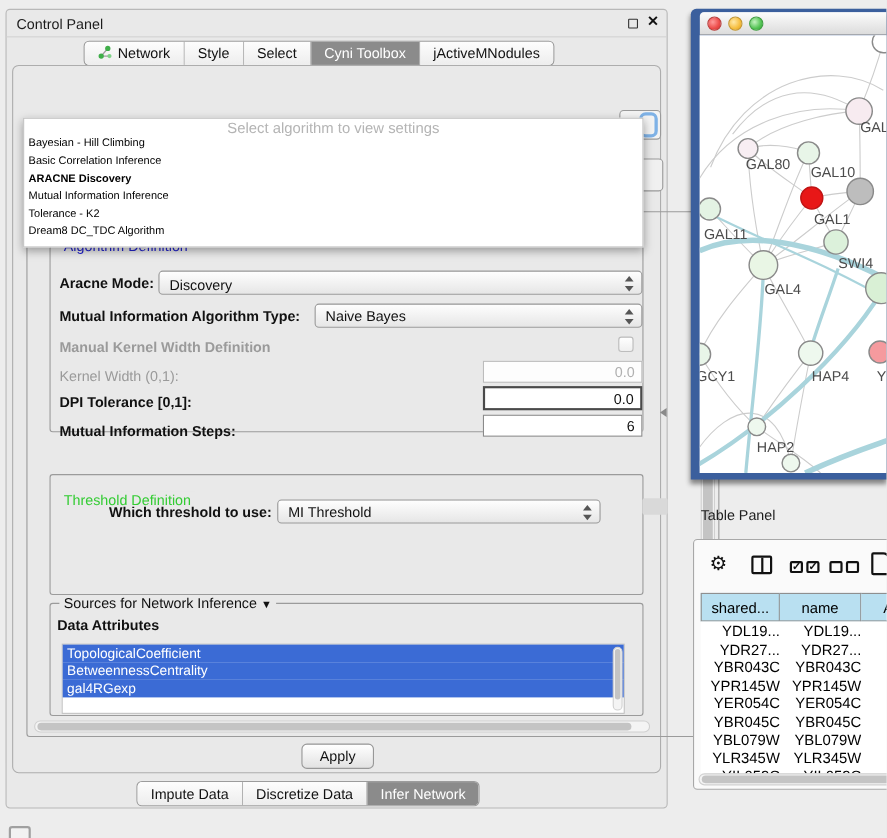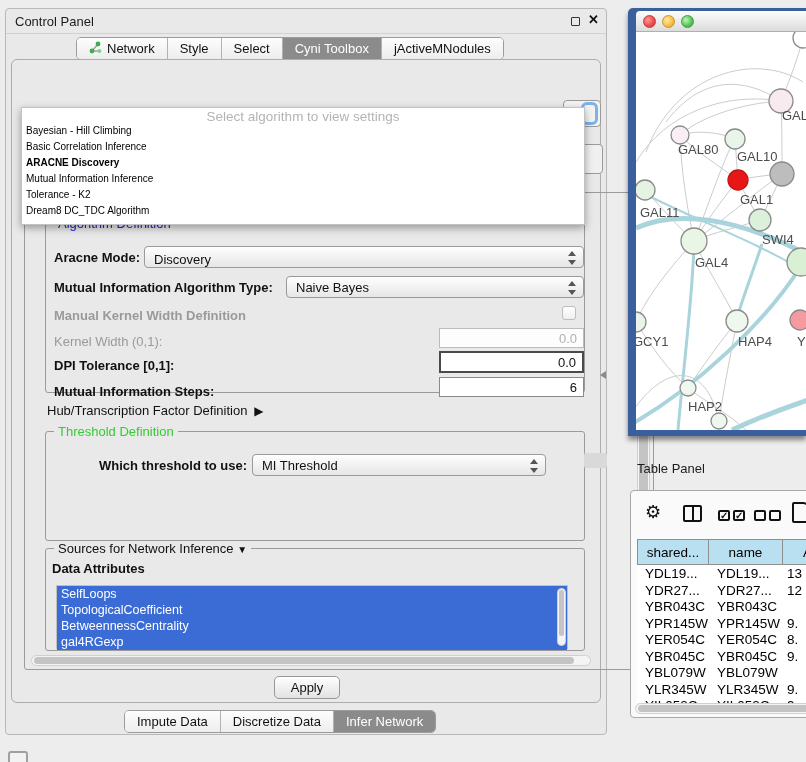--- a/index.html
+++ b/index.html
@@ -28,21 +28,21 @@
 
   
   .mainpanel { position:absolute; left:5px; top:50px; width:590px; height:644px;
                border:1px solid #adadad; border-radius:6px; background:#e9e9e9; }
 
   
   .group { position:absolute; border:1px solid #9b9b9b; border-radius:3px; }
   .gtitle { position:absolute; top:-8px; left:8px; background:#e9e9e9; padding:0 4px;
             font-size:13px; color:#111; white-space:nowrap; }
   .gtitle.blue { color:#2323cc; }
-  .gtitle.green { color:#33cc33; }
+  .gtitle.green { color:#33cc33;margin-top:23px; }
 
   .lbl { position:absolute; font-size:13px; font-weight:bold; color:#111; white-space:nowrap; }
   .lbl.dis { color:#9a9a9a; }
   .lbl.plain { font-weight:normal; }
 
   
   .combo { position:absolute; height:22px; border:1px solid #9a9a9a; border-radius:4px;
            background:linear-gradient(#fefefe,#e6e6e6); font-size:13px; display:flex;
            align-items:center; padding-left:9px; color:#111; }
   .spin { position:absolute; right:6px; top:4px; width:9px; height:14px; }
@@ -107,21 +107,21 @@
   .cbx { position:absolute; top:19px; width:12px; height:11px; border:2px solid #111; border-radius:2px;
          font-size:10px; line-height:8px; font-weight:bold; text-align:center; color:#111; }
   .docicon { position:absolute; left:161px; top:11px; width:17px; height:21px; border:2px solid #111;
              border-radius:2px 6px 2px 2px; background:#fafafa; }
   .thead { position:absolute; left:6px; top:48px; display:flex; }
   .th { height:26px; background:#b9e0f1; border:1px solid #8f8f8f; border-left:none;
         font-size:13.5px; display:flex; align-items:center; justify-content:center; color:#000; overflow:hidden; }
   .th:first-child { border-left:1px solid #8f8f8f; }
   .tbody { position:absolute; left:6px; top:74px; width:192px; height:138px; background:#fff; overflow:hidden; }
   .tr { display:flex; height:16.5px; }
-  .td { font-size:13.5px; color:#000; padding:1px 0 0 8px; white-space:nowrap; overflow:hidden; }
+  .td { font-size:13.5px; color:#000; padding:1px 0 0 8px; white-space:nowrap; overflow:hidden;text-align:right; }
 
   .splitter-block { position:absolute; left:584px; top:453px; width:23px; height:15px; background:#d9d9d9; border-radius:2px; }
   .cursor-arrow { position:absolute; left:600px; top:371px; width:0; height:0;
                   border-top:4px solid transparent; border-bottom:4px solid transparent; border-right:6px solid #8a8a8a; }
 
   svg text { font-family:"Liberation Sans", sans-serif; font-size:13px; fill:#4c4c4c; }
 </style>
 </head>
 <body>
 
@@ -200,24 +200,20 @@
           <span class="lbl dis plain" style="left:8px; top:110px;">Kernel Width (0,1):</span>
           <div class="tin b-lite" style="left:393px; top:104px; width:145px;">0.0</div>
 
           <span class="lbl" style="left:8px; top:134px;">DPI Tolerance [0,1]:</span>
           <div class="tin b-dark" style="left:393px; top:127px; width:145px; height:22px;">0.0</div>
 
           <span class="lbl" style="left:8px; top:160px;">Mutual Information Steps:</span>
           <div class="tin b-med" style="left:393px; top:153px; width:145px;">6</div>
         </div>
 
-        <span class="lbl plain" style="left:22px; top:210px; font-size:13px;">
-          <span>Hub/Transcription Factor Definition</span>
-          <span style="font-size:12px;">&nbsp;▶</span>
-        </span>
 
         <div class="group" style="left:20px; top:238px; width:540px; height:110px;">
           <span class="gtitle green">Threshold Definition</span>
 
           <span class="lbl" style="left:53px; top:26px;">Which threshold to use:</span>
           <div class="combo" style="left:206px; top:22px; width:294px;">
             <span>MI Threshold</span>
             <span class="spin">
                 <i class="up"></i>
                 <i class="dn"></i>
@@ -227,21 +223,20 @@
         </div>
 
         <div class="group" style="left:20px; top:355px; width:540px; height:103px;">
           <span class="gtitle">
             <span>Sources for Network Inference</span>
             <span style="font-size:10px;">▼</span>
           </span>
           <span class="lbl" style="left:6px; top:12px;">Data Attributes</span>
 
           <div class="attr-list" style="left:10px; top:36px; width:512px; height:64px;">
-            <div class="attr-item">SelfLoops</div>
             <div class="attr-item">TopologicalCoefficient</div>
             <div class="attr-item">BetweennessCentrality</div>
             <div class="attr-item">gal4RGexp</div>
             <div class="vscroll" style="right:1px; top:2px; height:58px; width:9px;">
               <div class="vthumb" style="top:1px; height:46px;"></div>
             </div>
           </div>
         </div>
 
         <div class="vscroll" style="right:3px; top:6px; height:456px;">

